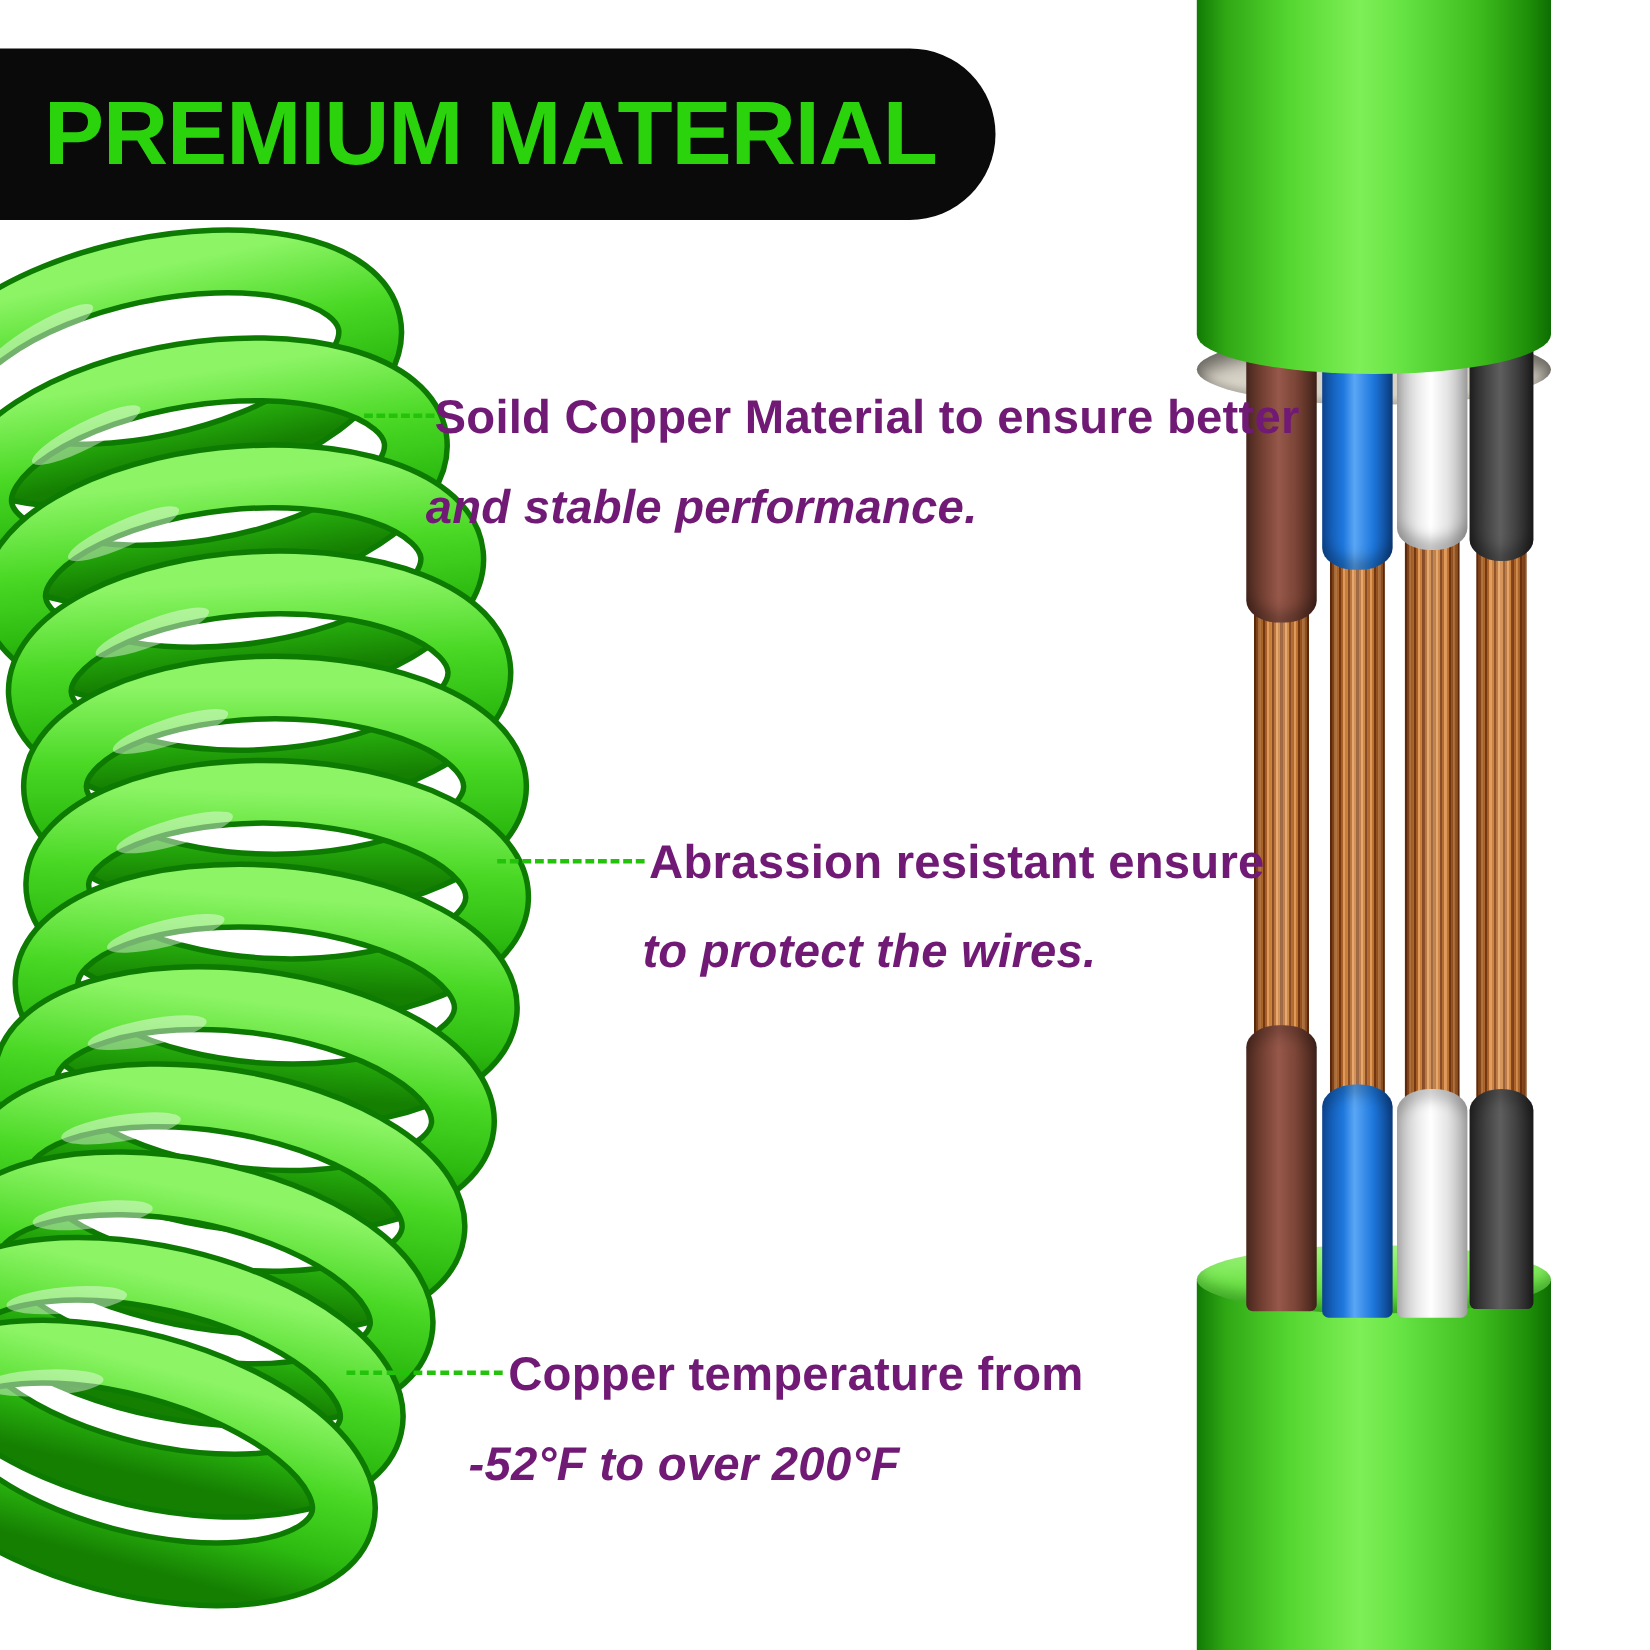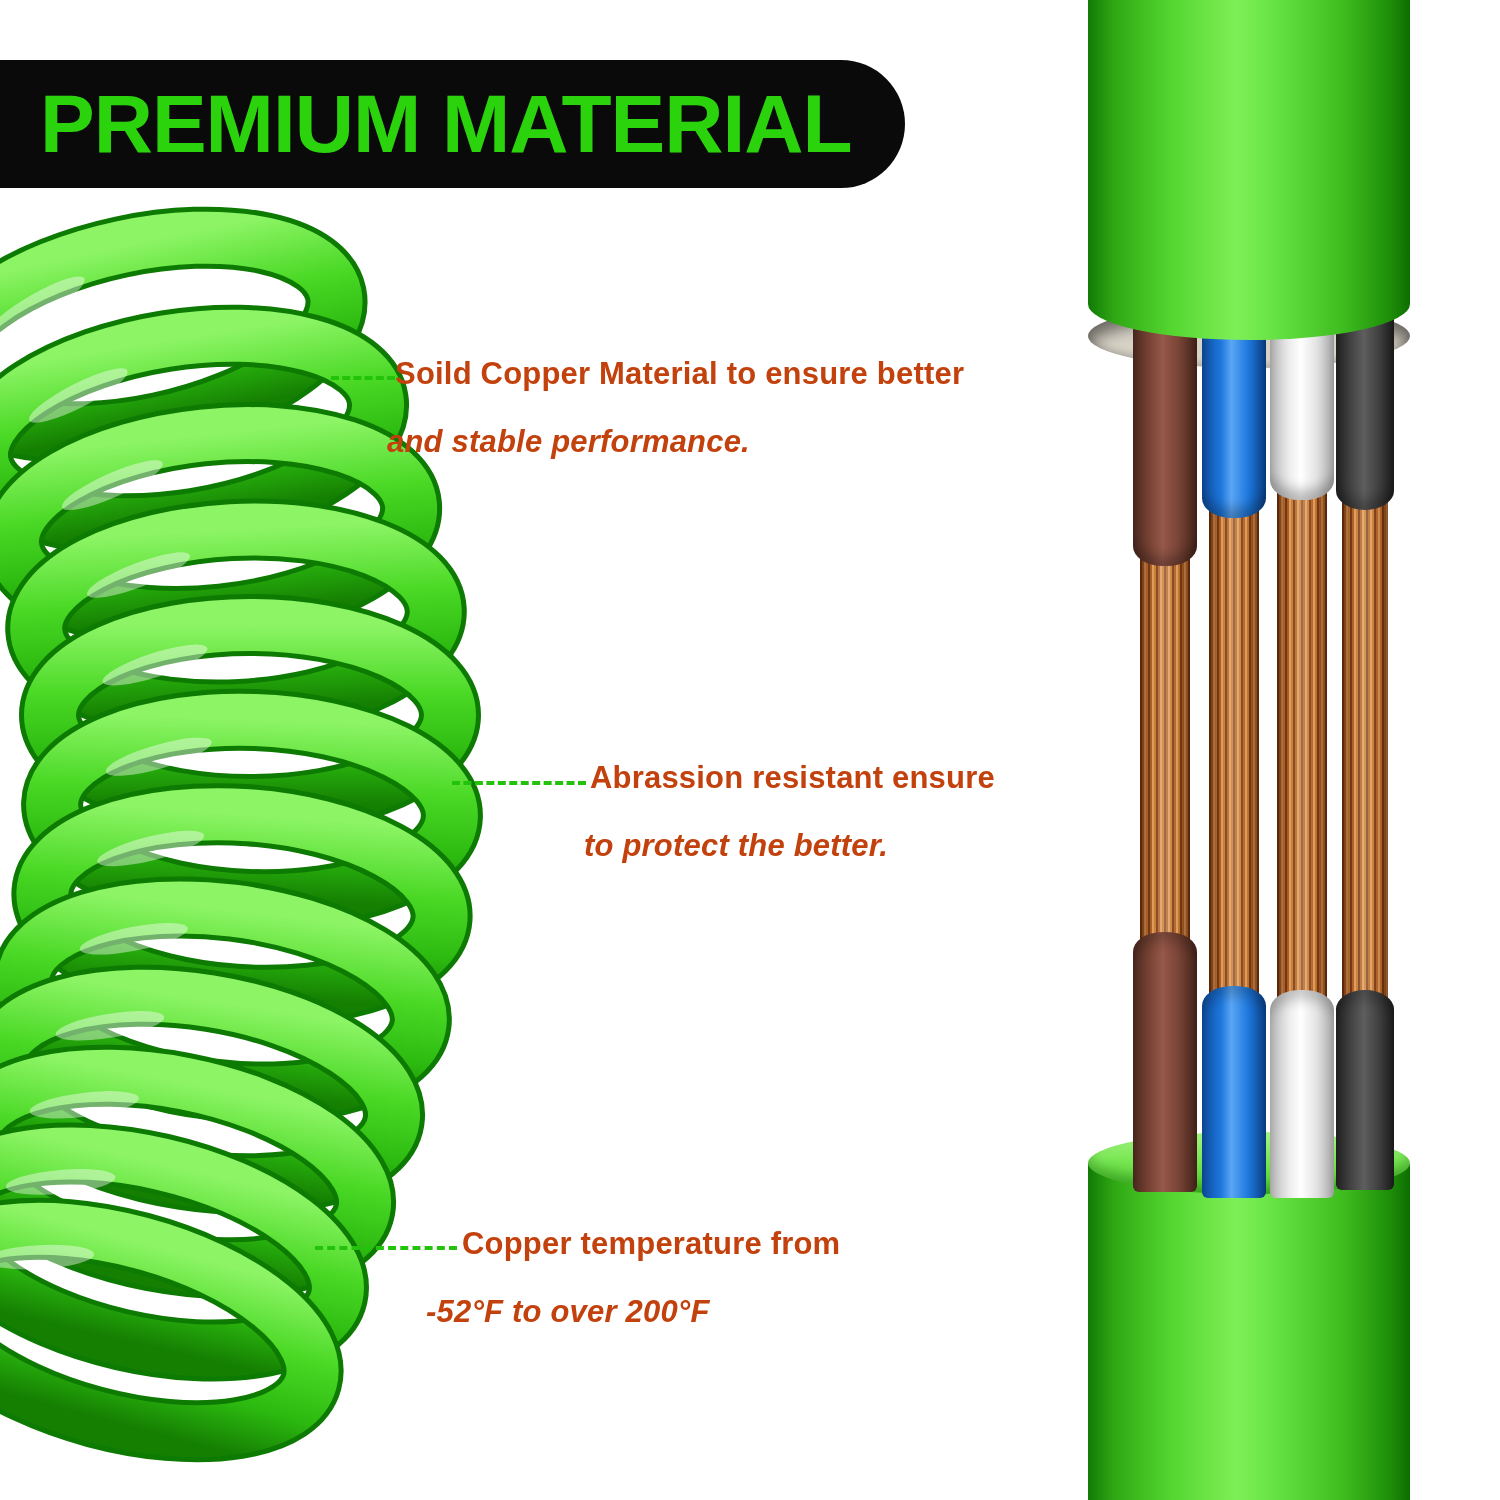--- a/index.html
+++ b/index.html
@@ -2,21 +2,21 @@
 <html><head>
 <meta charset="utf-8">
 <style>
   * { margin:0; padding:0; box-sizing:border-box; }
   html,body { width:1500px; height:1500px; }
   body { font-family:"Liberation Sans","DejaVu Sans",sans-serif; background:#fff; }
   .stage { position:relative; width:1500px; height:1500px; background:#ffffff; overflow:hidden; }
 
   
   .banner {
-    position:absolute; left:0; top:60px; width:905px; height:128px;
+    position:absolute; left:0; top:44px; width:905px; height:156px;
     background:#0a0a0a; border-radius:0 78px 78px 0;
     display:flex; align-items:center; padding-left:40px; z-index:20;
   }
   .banner-title {
     color:#2bd30d; font-size:82px; font-weight:800; letter-spacing:-1px; white-space:nowrap;
   }
 
   
   .coil-svg { position:absolute; left:-130px; top:160px; z-index:5; }
 
@@ -47,21 +47,21 @@
   .insul { position:absolute; z-index:11; }
   .insul-top { top:298px; border-radius:6px 6px 30px 30px / 6px 6px 20px 20px; box-shadow:inset 0 -10px 12px rgba(0,0,0,.25); }
   .insul-bottom { border-radius:30px 30px 6px 6px / 20px 20px 6px 6px; box-shadow:inset 0 10px 12px rgba(0,0,0,.2); }
   .c-brown { background:linear-gradient(90deg,#4e2a20,#7b4537 28%,#96584a 46%,#7b4537 70%,#45241b); }
   .c-blue  { background:linear-gradient(90deg,#0d4c9e,#1e78dd 30%,#5aa6f5 46%,#1e78dd 72%,#0a3f86); }
   .c-white { background:linear-gradient(90deg,#b9b9b9,#ececec 30%,#ffffff 48%,#e4e4e4 72%,#adadad); }
   .c-gray  { background:linear-gradient(90deg,#222222,#484848 30%,#5e5e5e 48%,#424242 72%,#1c1c1c); }
 
   
   .leader { position:absolute; height:0; border-top:4px dashed #24c30b; z-index:30; }
-  .ann { position:absolute; font-weight:700; font-size:31px; color:#c2410c; z-index:30; letter-spacing:.2px; white-space:nowrap; }
+  .ann { position:absolute; font-weight:700; font-size:43px; color:#701a75; z-index:30; letter-spacing:.2px; white-space:nowrap; }
   .ann .l2 { margin-top:32px;font-style:italic; }
 </style>
 </head>
 <body>
 
 <div class="stage">
 
   <div class="banner">
     <div class="banner-title">PREMIUM MATERIAL</div>
   </div>
@@ -165,20 +165,20 @@
   <div class="leader" style="left:331px;top:376px;width:64px;"></div>
   <div class="leader" style="left:452px;top:781px;width:134px;"></div>
   <div class="leader" style="left:315px;top:1246px;width:142px;"></div>
 
   <div class="ann" style="left:395px;top:356px;">
     <div class="l1">Soild Copper Material to ensure better</div>
     <div class="l2" style="margin-left:-8px;">and stable performance.</div>
   </div>
   <div class="ann" style="left:590px;top:760px;">
     <div class="l1">Abrassion resistant ensure</div>
-    <div class="l2" style="margin-left:-6px;">to protect the better.</div>
+    <div class="l2" style="margin-left:-6px;">to protect the wires.</div>
   </div>
   <div class="ann" style="left:462px;top:1226px;">
     <div class="l1">Copper temperature from</div>
     <div class="l2" style="margin-left:-36px;">-52°F to over 200°F</div>
   </div>
 
 </div>
 
 </body></html>

